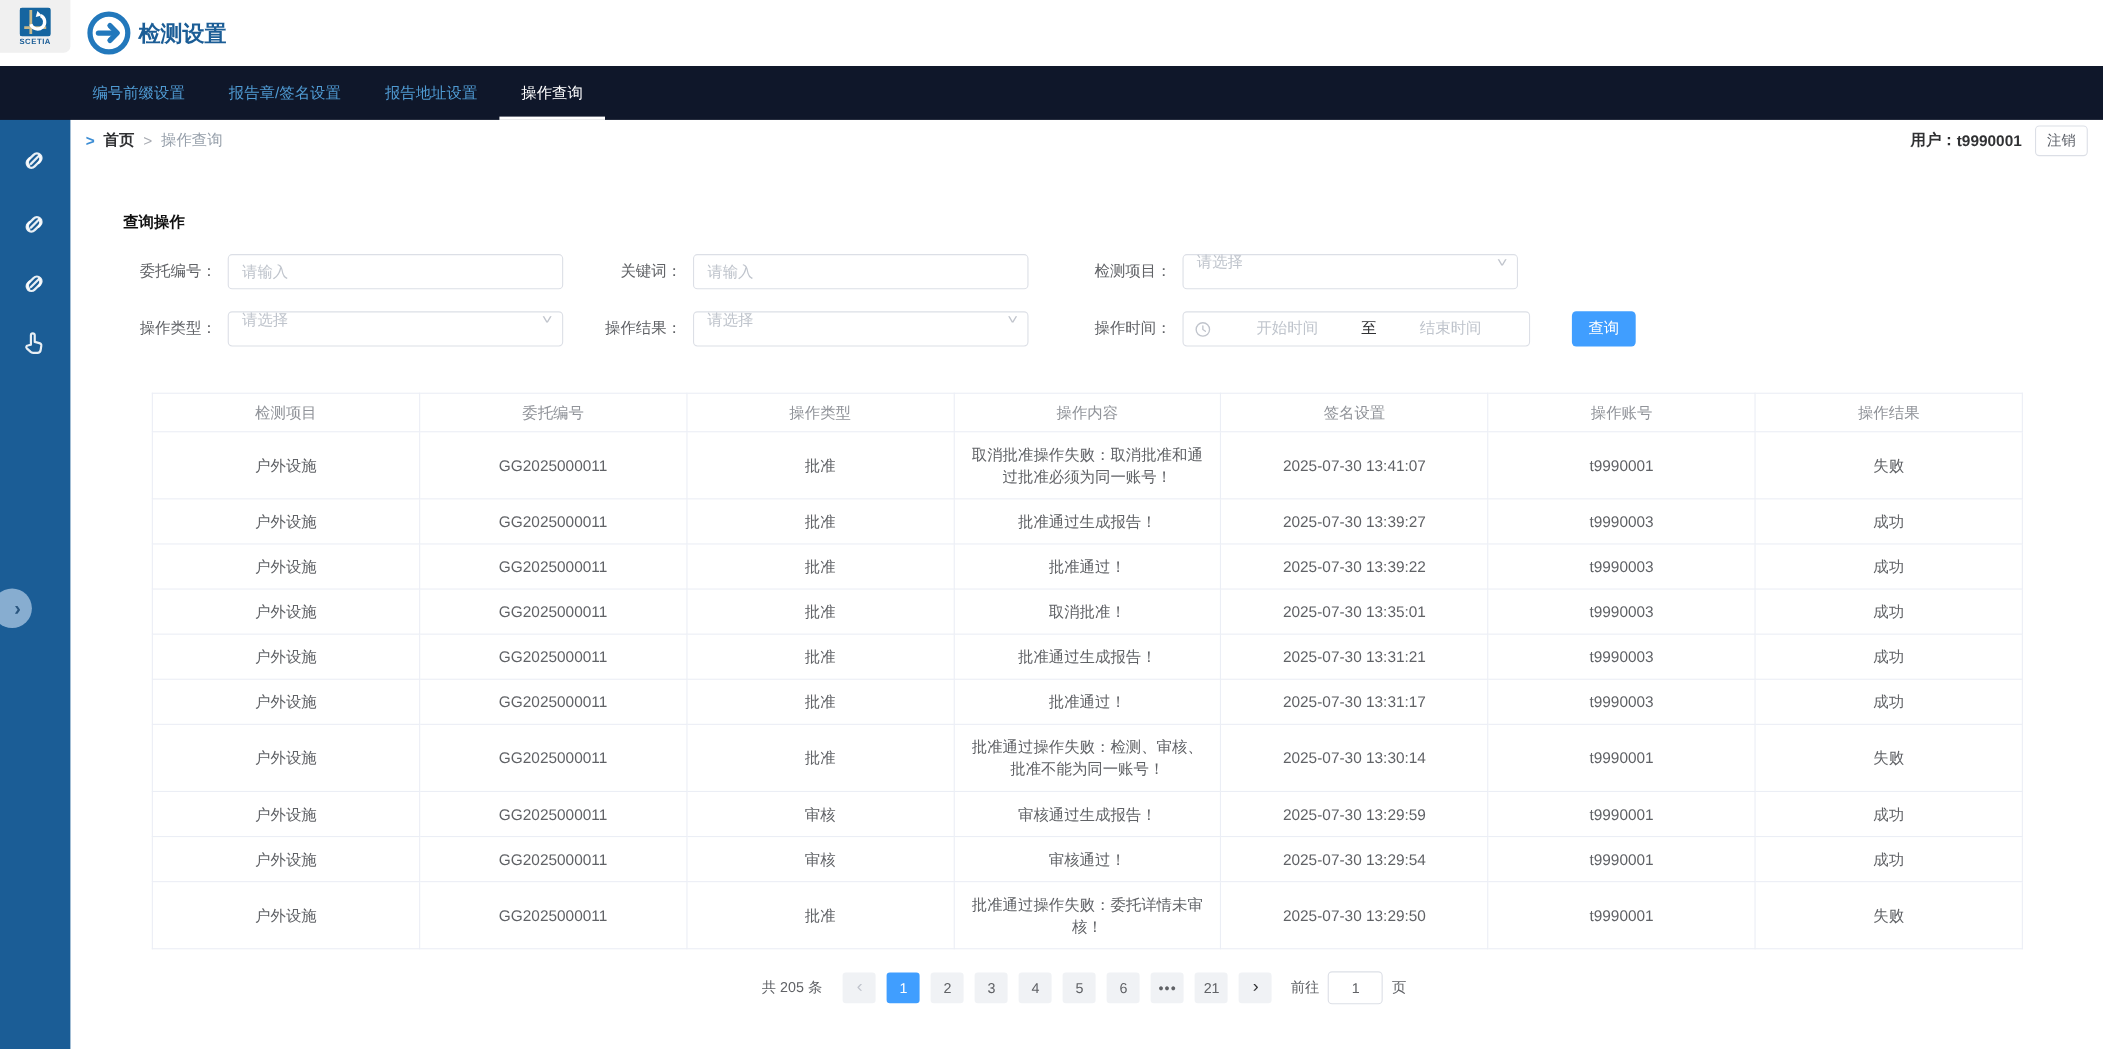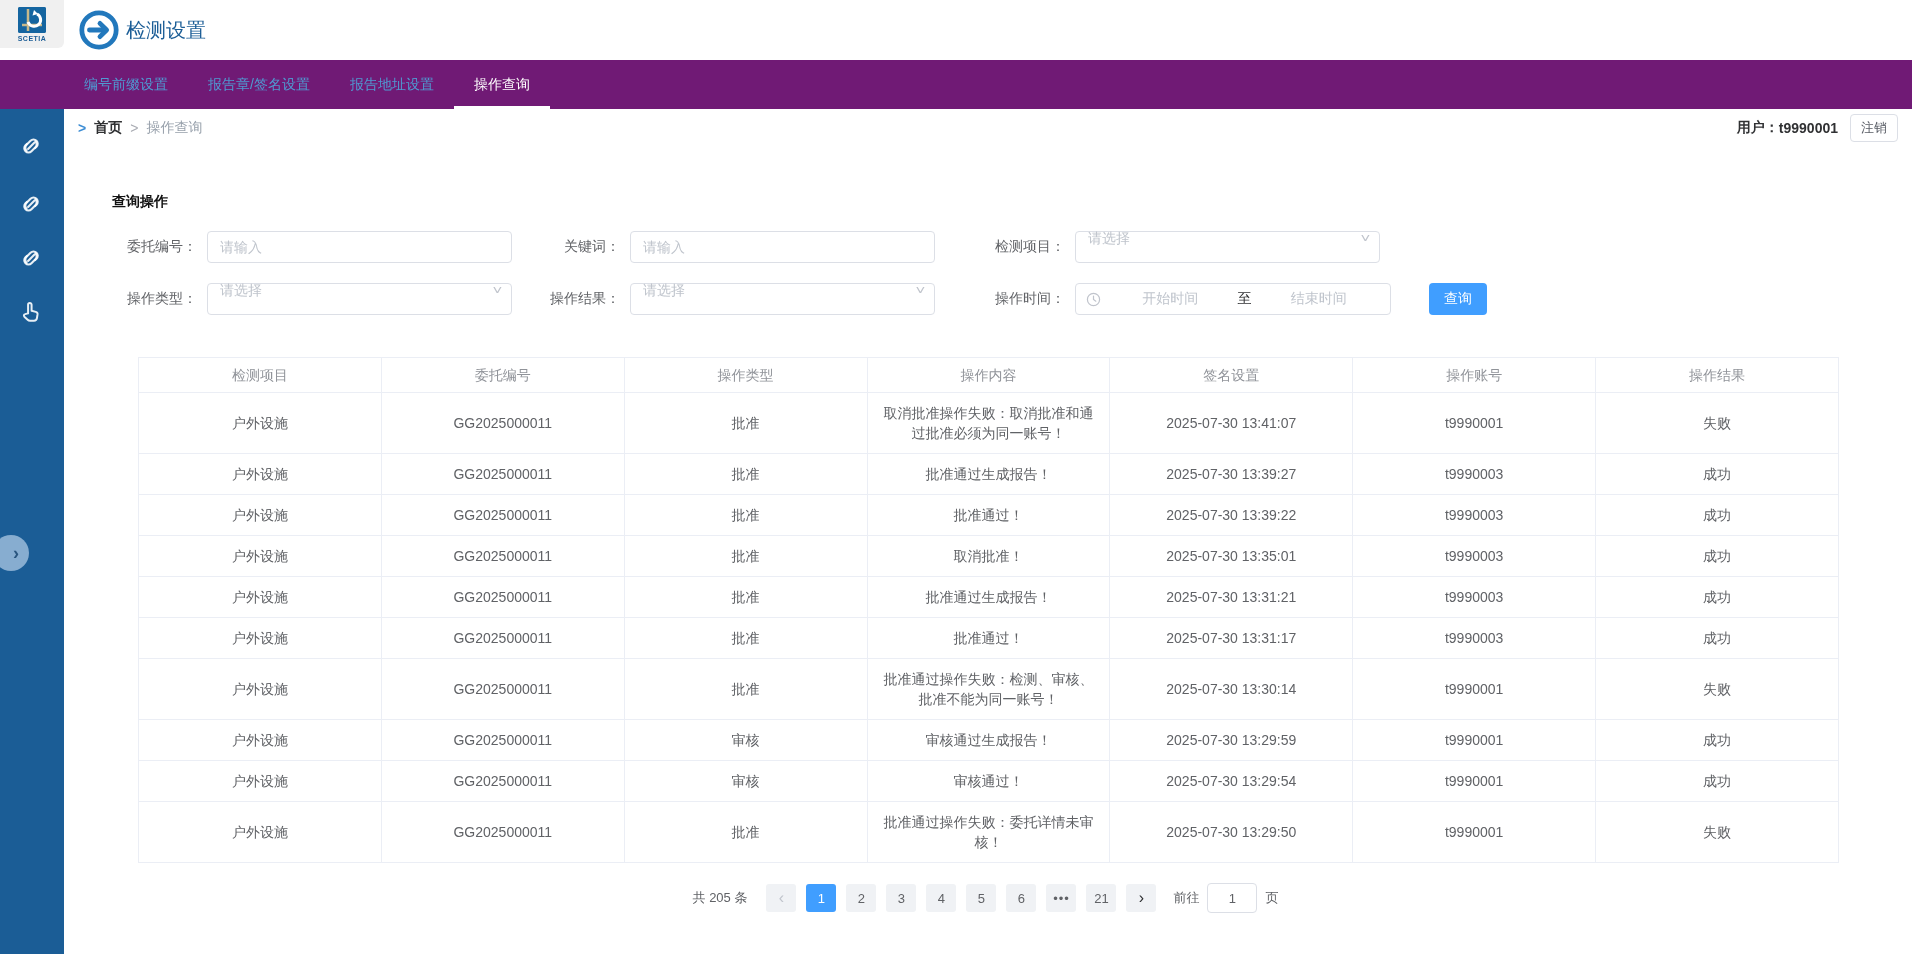--- a/index.html
+++ b/index.html
@@ -8,24 +8,24 @@
   .app { position:relative; width:1912px; height:954px; background:#fff; }
 
   
   .logo-block { position:absolute; left:0; top:0; width:64px; height:48px; background:#f0f0f0;
     border-radius:0 0 6px 0; display:flex; flex-direction:column; align-items:center; justify-content:center; z-index:5; }
   .logo-mark { width:28px; height:26px; background:#1565a0; position:relative; overflow:hidden; border-radius:2px; }
   .logo-mark svg { position:absolute; inset:0; }
   .logo-text { font-size:7px; font-weight:bold; color:#1b5d96; letter-spacing:.5px; margin-top:2px; }
   .header { position:absolute; left:64px; right:0; top:0; height:60px; background:#fff; display:flex; align-items:center; }
   .header-icon { width:42px; height:42px; margin-left:14px; flex:none; }
-  .header-title { font-size:20px; font-weight:normal; color:#1b5d96; margin-left:6px; }
-
-  
-  .navbar { position:absolute; left:0; right:0; top:60px; height:49px; background:#701a75; display:flex; z-index:4; }
+  .header-title { font-size:20px; font-weight:bold; color:#1b5d96; margin-left:6px; }
+
+  
+  .navbar { position:absolute; left:0; right:0; top:60px; height:49px; background:#0f172a; display:flex; z-index:4; }
   .tabs { display:flex; margin-left:64px; height:100%; }
   .tab { padding:0 20px; display:flex; align-items:center; font-size:14px; color:#4f9ad2; cursor:pointer; position:relative; }
   .tab.active { color:#fff; }
   .tab.active::after { content:""; position:absolute; left:0; right:0; bottom:0; height:3px; background:#fff; }
 
   
   .sidebar { position:absolute; left:0; top:60px; bottom:0; width:64px; background:#1b5d96; z-index:3; }
   .side-icon { position:absolute; left:17px; width:28px; height:28px; cursor:pointer; }
   .side-icon svg { width:100%; height:100%; }
   .expand-handle { position:absolute; left:-7px; top:475px; width:36px; height:36px; border-radius:50%;

